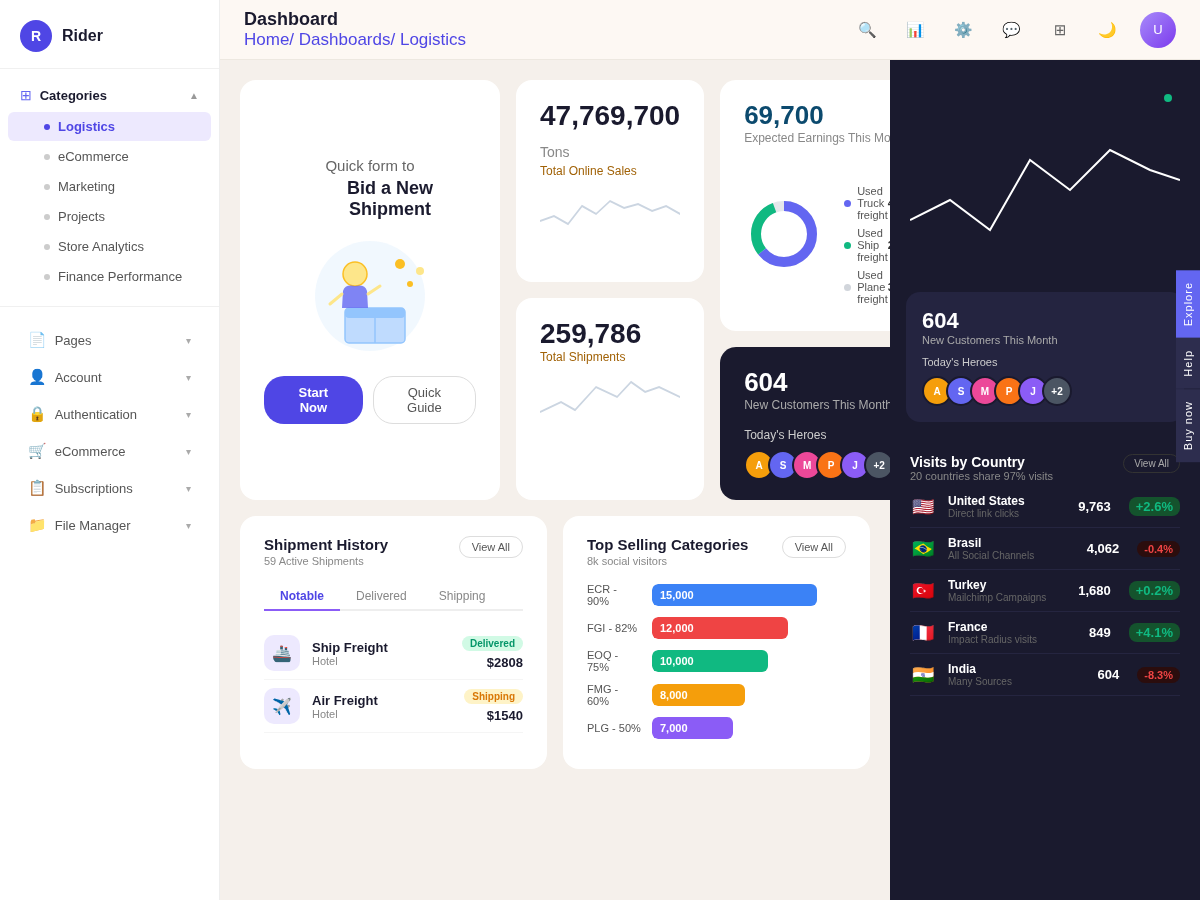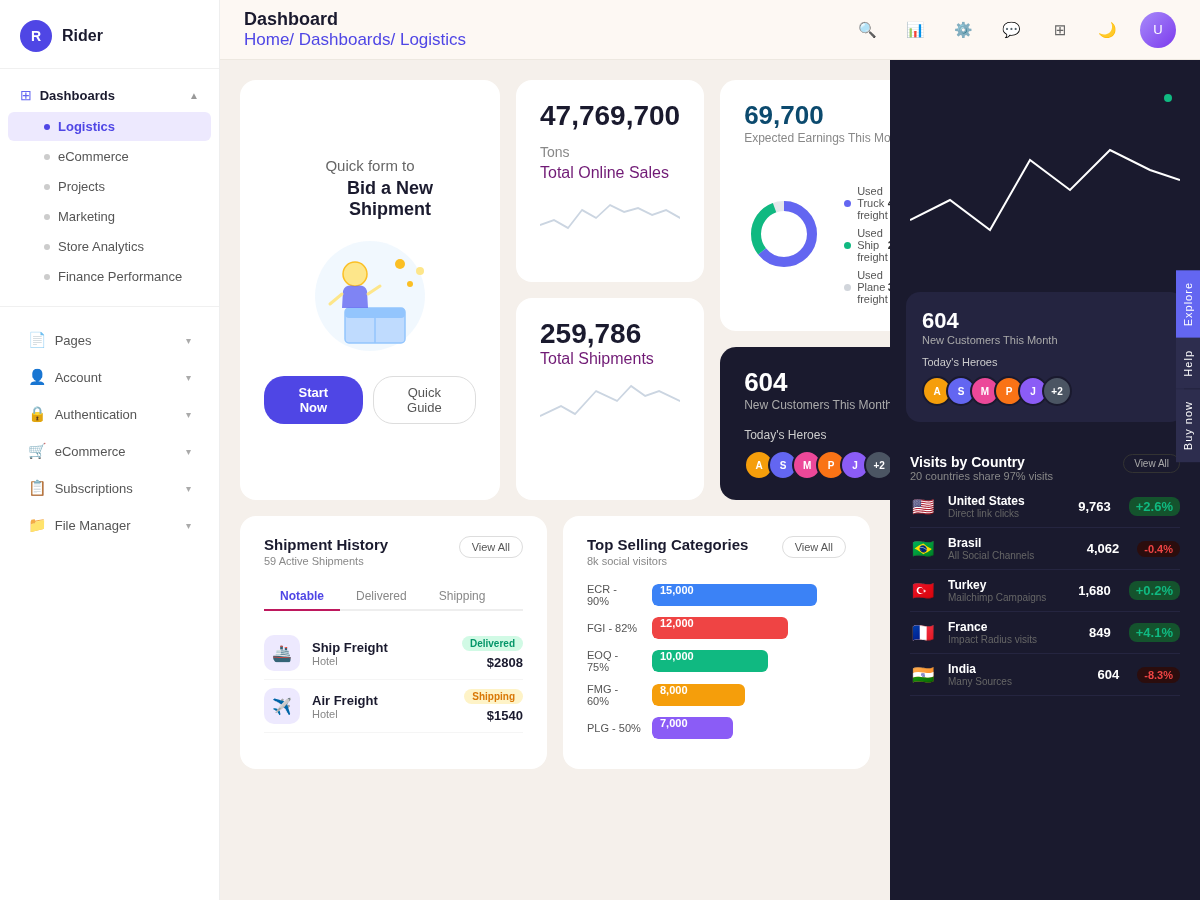--- a/index.html
+++ b/index.html
@@ -168,21 +168,21 @@
       flex-direction: column;
       gap: 16px;
     }
     .stat-card {
       background: #fff;
       border-radius: 16px;
       padding: 20px 24px;
       flex: 1;
     }
     .stat-card .stat-value { font-size: 28px; font-weight: 700; color: #1a1a2e; }
-    .stat-card .stat-label { font-size: 16px; color: #701a75; margin-bottom: 8px; }
+    .stat-card .stat-label { font-size: 12px; color: #a16207; margin-bottom: 8px; }
     .stat-mini-chart { height: 50px; overflow: hidden; }
 
     
     .earnings-card {
       background: #fff;
       border-radius: 16px;
       padding: 20px 24px;
     }
     .earnings-card .stat-value { font-size: 26px; font-weight: 700; color: #0c4a6e; }
     .earnings-card .stat-label { font-size: 12px; color: #888; margin-bottom: 12px; }
@@ -251,21 +251,21 @@
       border: 1px solid #ddd; border-radius: 12px;
       padding: 4px 12px; cursor: pointer; background: #fff;
     }
 
     
     .tabs { display: flex; gap: 0; margin-bottom: 16px; border-bottom: 2px solid #eee; }
     .tab {
       padding: 6px 16px; font-size: 12px; color: #888;
       cursor: pointer; border-bottom: 2px solid transparent; margin-bottom: -2px;
     }
-    .tab.active { color: #4f46e5; border-bottom: 2px solid #be185d; font-weight: 600; }
+    .tab.active { color: #4f46e5; border-bottom: 2px solid #8b5cf6; font-weight: 600; }
 
     
     .ship-item {
       display: flex; align-items: center; gap: 12px;
       padding: 8px 0;
       border-bottom: 1px solid #f5f5f5;
     }
     .ship-icon {
       width: 36px; height: 36px; border-radius: 10px;
       background: #ede9fe; display: flex; align-items: center; justify-content: center;
@@ -282,21 +282,21 @@
     .status-delivered { background: #d1fae5; color: #059669; }
     .status-shipping { background: #fef3c7; color: #d97706; }
 
     
     .bar-item {
       display: flex; align-items: center; gap: 10px;
       margin-bottom: 10px;
     }
     .bar-label { font-size: 11px; color: #555; width: 55px; flex-shrink: 0; }
     .bar-track { flex: 1; height: 22px; border-radius: 6px; overflow: hidden; }
-    .bar-fill { height: 100%; border-radius: 6px; display: flex; padding-left: 8px; }
+    .bar-fill { height: 100%; border-radius: 6px; display: flex; align-items: center; padding-left: 8px; }
     .bar-val { font-size: 11px; font-weight: 700; color: #fff; }
 
     
     .visits-section {
       padding: 20px;
       color: #fff;
     }
     .visits-header {
       display: flex; justify-content: space-between; align-items: flex-start;
       margin-bottom: 4px;
@@ -352,40 +352,40 @@
     <div class="logo-circle">
       <span>R</span>
     </div>
     <span class="logo-text">Rider</span>
   </div>
 
   <div class="sidebar-section">
     <div class="sidebar-group-header">
       <div class="group-left">
         <span class="group-icon">⊞</span>
-        <span class="group-label">Dashboards</span>
+        <span class="group-label">Categories</span>
       </div>
       <span class="chevron">▲</span>
     </div>
 
     <div class="sidebar-item active">
       <span class="dot"></span>
       <span>Logistics</span>
     </div>
     <div class="sidebar-item">
       <span class="dot"></span>
       <span>eCommerce</span>
     </div>
     <div class="sidebar-item">
       <span class="dot"></span>
-      <span>Projects</span>
+      <span>Marketing</span>
     </div>
     <div class="sidebar-item">
       <span class="dot"></span>
-      <span>Marketing</span>
+      <span>Projects</span>
     </div>
     <div class="sidebar-item">
       <span class="dot"></span>
       <span>Store Analytics</span>
     </div>
     <div class="sidebar-item">
       <span class="dot"></span>
       <span>Finance Performance</span>
     </div>
   </div>

